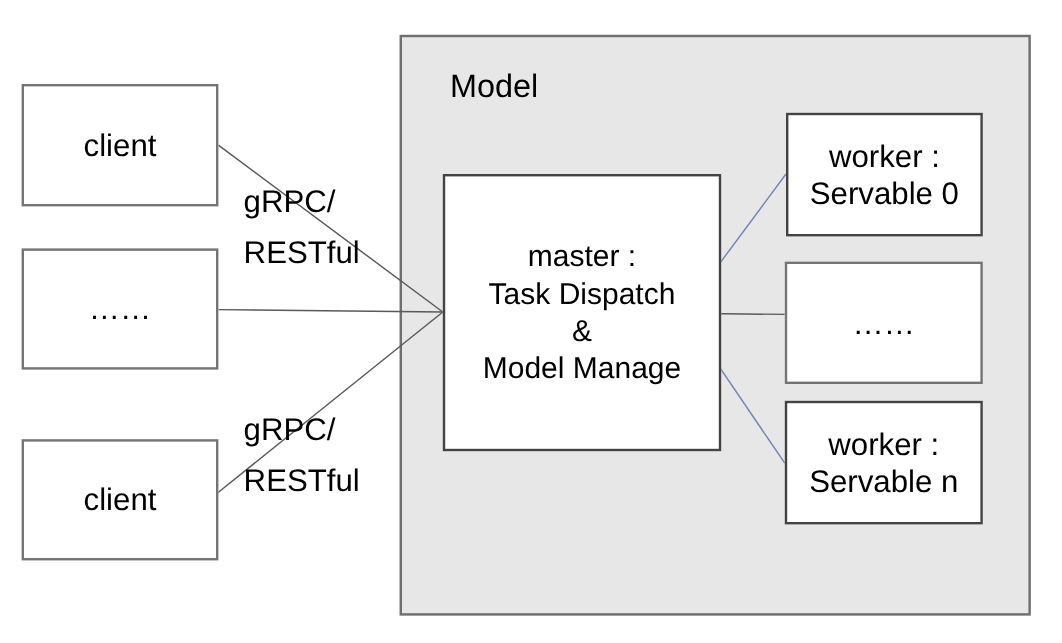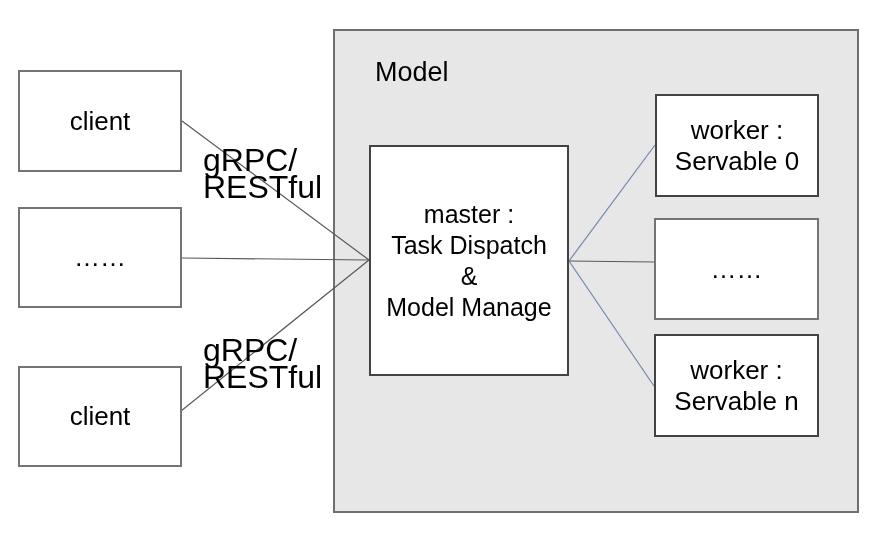--- a/index.html
+++ b/index.html
@@ -54,30 +54,30 @@
     line-height:31px;
     white-space:pre-line;
   }
   .outer{ border:2px solid var(--box-border-outer); }
   .inner{ border:2px solid var(--box-border-inner); }
 
   .client-1{ left:18px;  top:70px;  width:164px; height:102px; }
   .client-dots{ left:18px; top:207px; width:164px; height:101px; }
   .client-2{ left:18px;  top:366px; width:164px; height:101px; }
 
-  .master{ left:369px; top:145px; width:200px; height:231px; font-size:25px; }
+  .master{ left:369px; top:145px; width:232px; height:231px; font-size:25px; }
 
   .worker-0{ left:655px; top:94px;  width:164px; height:103px; }
   .worker-dots{ left:654px; top:218px; width:165px; height:102px; }
   .worker-n{ left:654px; top:334px; width:165px; height:103px; }
 
   .edge-label{
     position:absolute;
-    font-size:32px;
-    line-height:27px;
+    font-size:26px;
+    line-height:42px;
     color:var(--text);
     white-space:pre-line;
   }
   .edge-label-1{ left:203px; top:147px; }
   .edge-label-2{ left:203px; top:337px; }
 </style>
 </head>
 <body>
 
 <div class="canvas">

